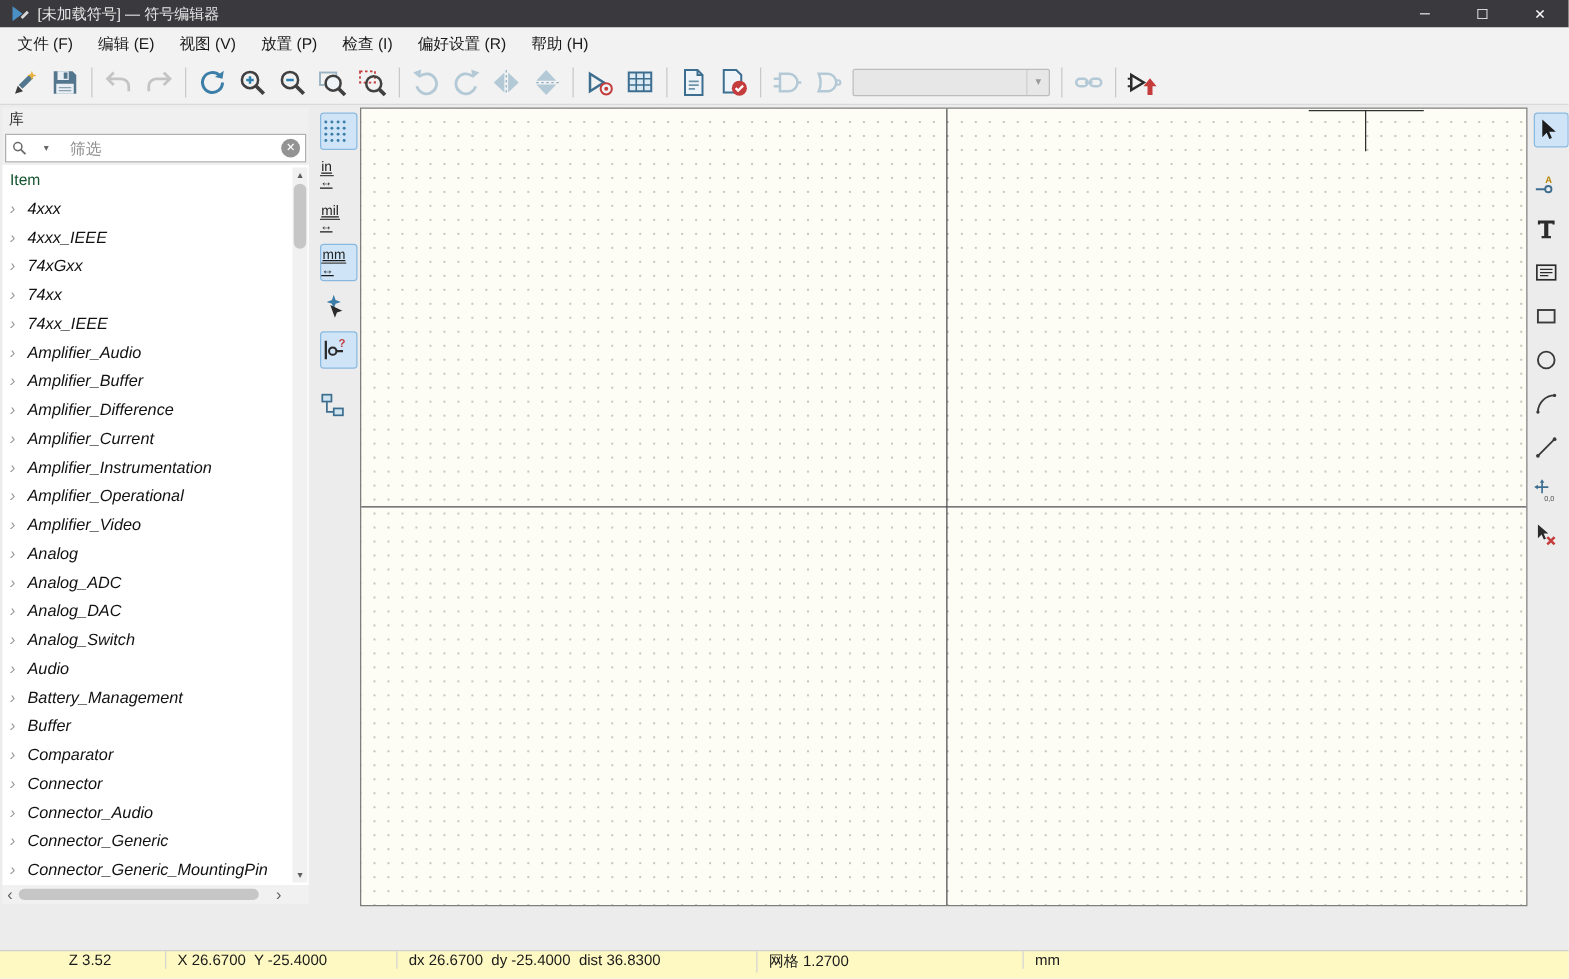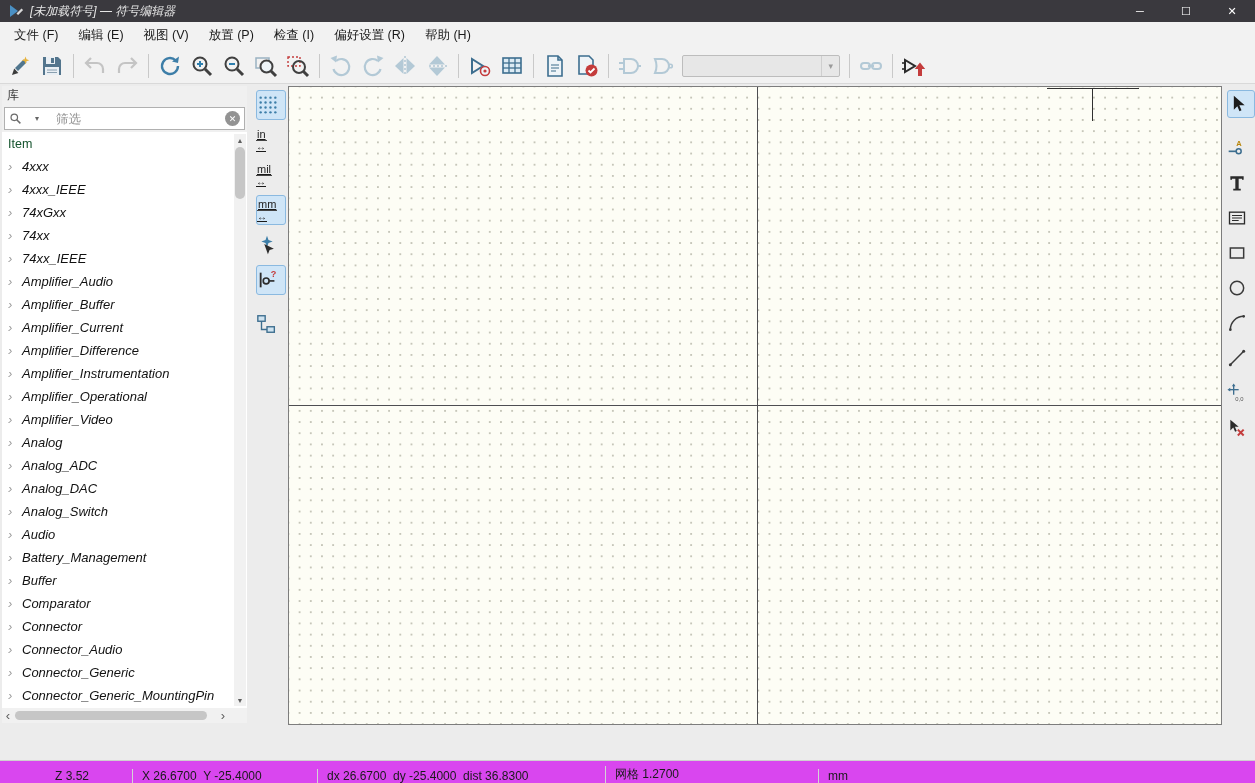--- a/index.html
+++ b/index.html
@@ -9,21 +9,21 @@
     font-family:"Liberation Sans","DejaVu Sans",sans-serif;
     color:#1a1a1a;
   }
   svg{display:block;}
 
   
   .titlebar{position:absolute;left:0;top:0;width:100%;height:22px;
     background:var(--titlebar-bg,#3a393e);display:flex;align-items:center;
     color:#e6e6e6;font-size:12px;}
   .app-icon{width:16px;height:16px;margin:0 6px 0 8px;flex:none;}
-  .titlebar .title{flex:1;white-space:pre;overflow:hidden;font-style:italic;}
+  .titlebar .title{flex:1;white-space:pre;overflow:hidden;}
   .win-btn{width:46px;height:22px;display:flex;align-items:center;justify-content:center;
     font-size:11px;color:#fff;flex:none;}
 
   
   .menubar{position:absolute;left:0;top:22px;width:100%;height:26px;background:#f2f2f2;
     display:flex;align-items:center;padding-left:4px;box-sizing:border-box;font-size:12.5px;}
   .menu-item{padding:4px 10px;white-space:pre;}
 
   
   .toolbar{position:absolute;left:0;top:48px;width:100%;height:36px;background:#f2f2f2;
@@ -97,22 +97,22 @@
     background-color:var(--canvas-bg,#fdfdf5);
     background-image:radial-gradient(circle,#c6c6b9 0.8px,transparent 1px);
     background-size:11.2px 11.2px;background-position:5px 5px;
     border:1px solid #7d7d7d;}
   .axis-v{position:absolute;left:468px;top:0;width:1px;height:100%;background:#4e4e52;}
   .axis-h{position:absolute;left:0;top:318px;width:100%;height:1px;background:#4e4e52;}
   .frag-h{position:absolute;left:758px;top:1px;width:92px;height:1px;background:#303030;}
   .frag-v{position:absolute;left:803px;top:1px;width:1px;height:33px;background:#303030;}
 
   
-  .statusbar{position:absolute;left:0;bottom:0;width:100%;height:23px;background:#d946ef;
-    border-top:1px solid #cfcfcf;display:flex;align-items:flex-end;font-size:12px;box-sizing:border-box;}
+  .statusbar{position:absolute;left:0;bottom:0;width:100%;height:23px;background:#fef9c3;
+    border-top:1px solid #cfcfcf;display:flex;align-items:flex-start;font-size:12px;box-sizing:border-box;}
   .sseg{display:flex;align-items:center;box-sizing:border-box;border-left:1px solid #d4d4d4;padding-left:9px;}
   .sseg span{white-space:pre;}
   .sseg.s-zoom{border-left:none;padding-left:55px;width:132px;}
   .sseg.s-pos{width:185px;}
   .sseg.s-rel{width:288px;}
   .sseg.s-grid{width:213px;}
   .sseg.s-units{flex:1;}
 </style>
 </head>
 <body>
@@ -374,26 +374,26 @@
             <span class="tree-label">Amplifier_Audio</span>
           </div>
 
           <div class="tree-row">
             <span class="chev"></span>
             <span class="tree-label">Amplifier_Buffer</span>
           </div>
 
           <div class="tree-row">
             <span class="chev"></span>
+            <span class="tree-label">Amplifier_Difference</span>
+          </div>
+
+          <div class="tree-row">
+            <span class="chev"></span>
             <span class="tree-label">Amplifier_Current</span>
-          </div>
-
-          <div class="tree-row">
-            <span class="chev"></span>
-            <span class="tree-label">Amplifier_Difference</span>
           </div>
 
           <div class="tree-row">
             <span class="chev"></span>
             <span class="tree-label">Amplifier_Instrumentation</span>
           </div>
 
           <div class="tree-row">
             <span class="chev"></span>
             <span class="tree-label">Amplifier_Operational</span>

